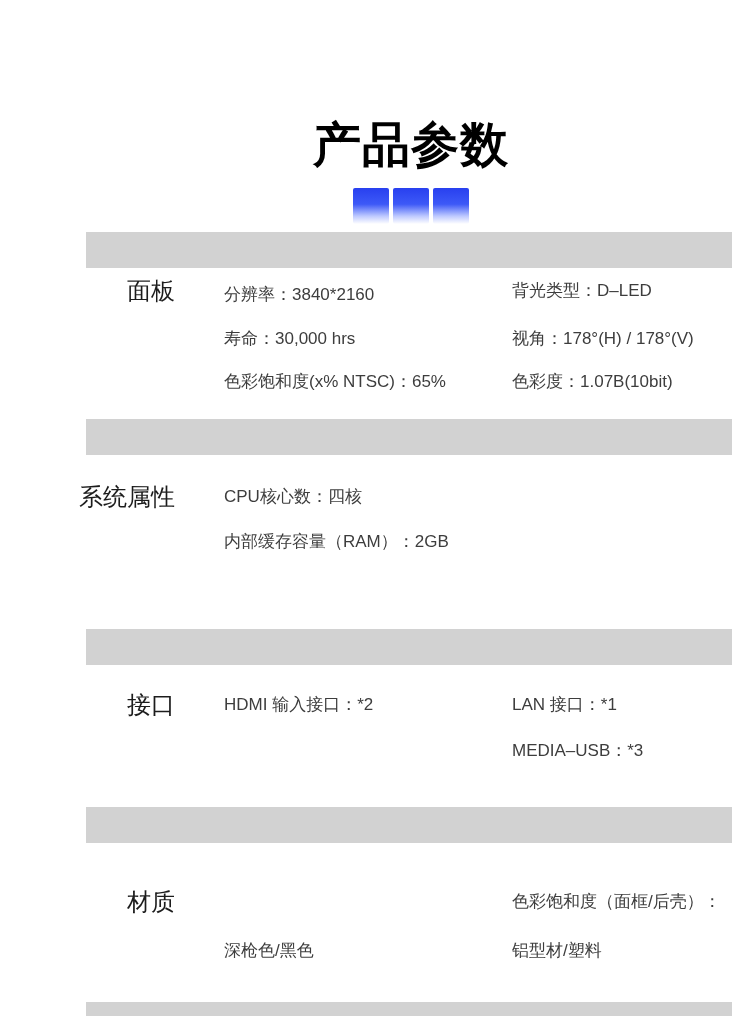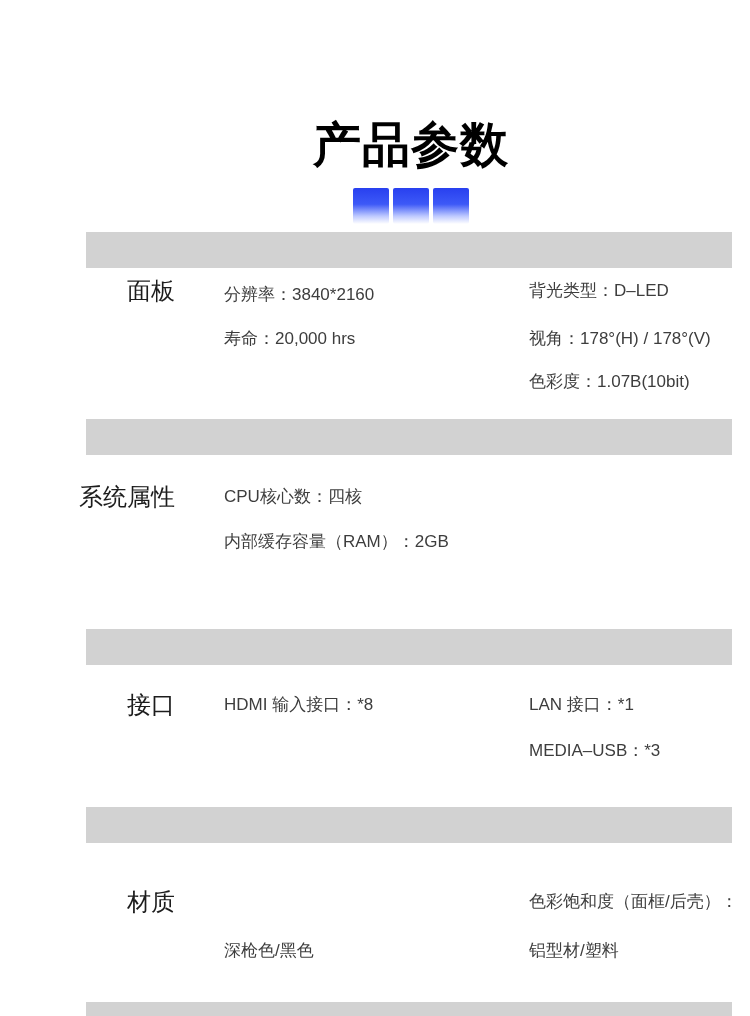--- a/index.html
+++ b/index.html
@@ -49,52 +49,53 @@
     color:#1c1c1c;
     white-space:nowrap;
   }
   .cell {
     position:absolute;
     font-size:17px; line-height:22px;
     color:#3d3d3d;
     white-space:nowrap;
   }
   .col-l { left:170px; }
-  .col-r { left:475px; }
+  .col-r { left:458px; }
 </style>
 </head>
 <body>
 
 <div class="page">
 
   <h1 class="title">产品参数</h1>
 
   <div class="title-icon">
     <span class="bar b1"></span><span class="bar b2"></span><span class="bar b3"></span>
   </div>
 
   <div class="divider" style="top:196px"></div>
 
   <div class="sec-label" style="top:222px">面板</div>
   <div class="cell col-l" style="top:230px">分辨率：3840*2160</div>
-  <div class="cell col-l" style="top:274px">寿命：20,000 hrs</div>
+  <div class="cell col-l" style="top:274px">寿命：30,000 hrs</div>
+  <div class="cell col-l" style="top:317px">色彩饱和度(x% NTSC)：65%</div>
   <div class="cell col-r" style="top:226px">背光类型：D–LED</div>
   <div class="cell col-r" style="top:274px">视角：178°(H) / 178°(V)</div>
   <div class="cell col-r" style="top:317px">色彩度：1.07B(10bit)</div>
 
   <div class="divider" style="top:383px"></div>
 
   <div class="sec-label" style="top:428px">系统属性</div>
   <div class="cell col-l" style="top:432px">CPU核心数：四核</div>
   <div class="cell col-l" style="top:477px">内部缓存容量（RAM）：2GB</div>
 
   <div class="divider" style="top:593px"></div>
 
   <div class="sec-label" style="top:636px">接口</div>
-  <div class="cell col-l" style="top:640px">HDMI 输入接口：*8</div>
+  <div class="cell col-l" style="top:640px">HDMI 输入接口：*2</div>
   <div class="cell col-r" style="top:640px">LAN 接口：*1</div>
   <div class="cell col-r" style="top:686px">MEDIA–USB：*3</div>
 
   <div class="divider" style="top:771px"></div>
 
   <div class="sec-label" style="top:833px">材质</div>
   <div class="cell col-l" style="top:886px">深枪色/黑色</div>
   <div class="cell col-r" style="top:837px">色彩饱和度（面框/后壳）：</div>
   <div class="cell col-r" style="top:886px">铝型材/塑料</div>
 

